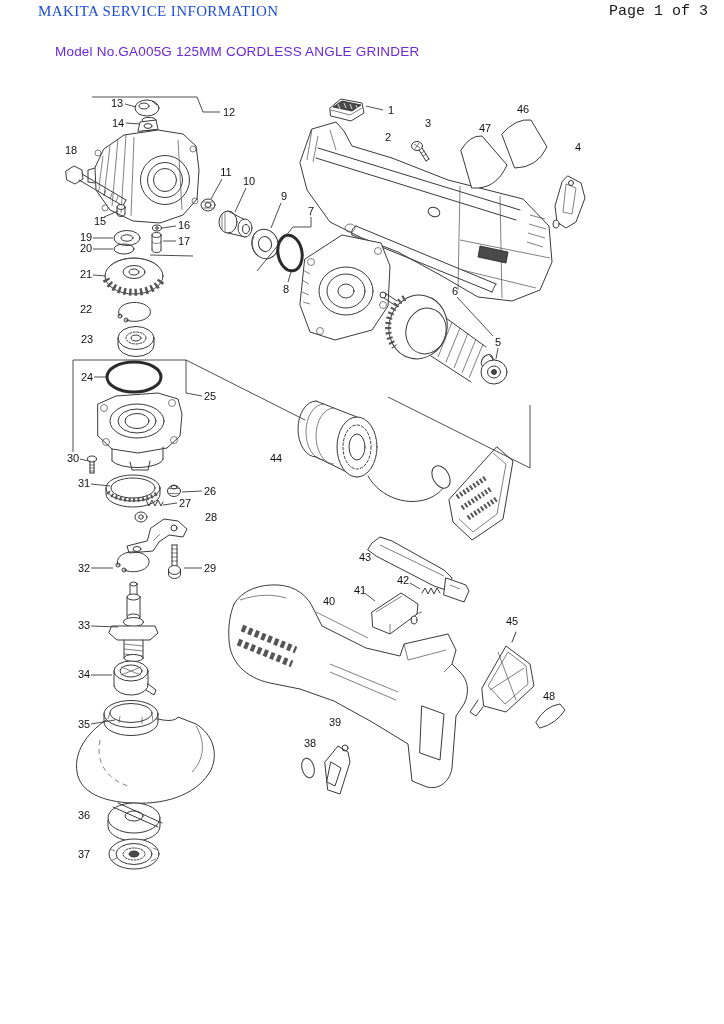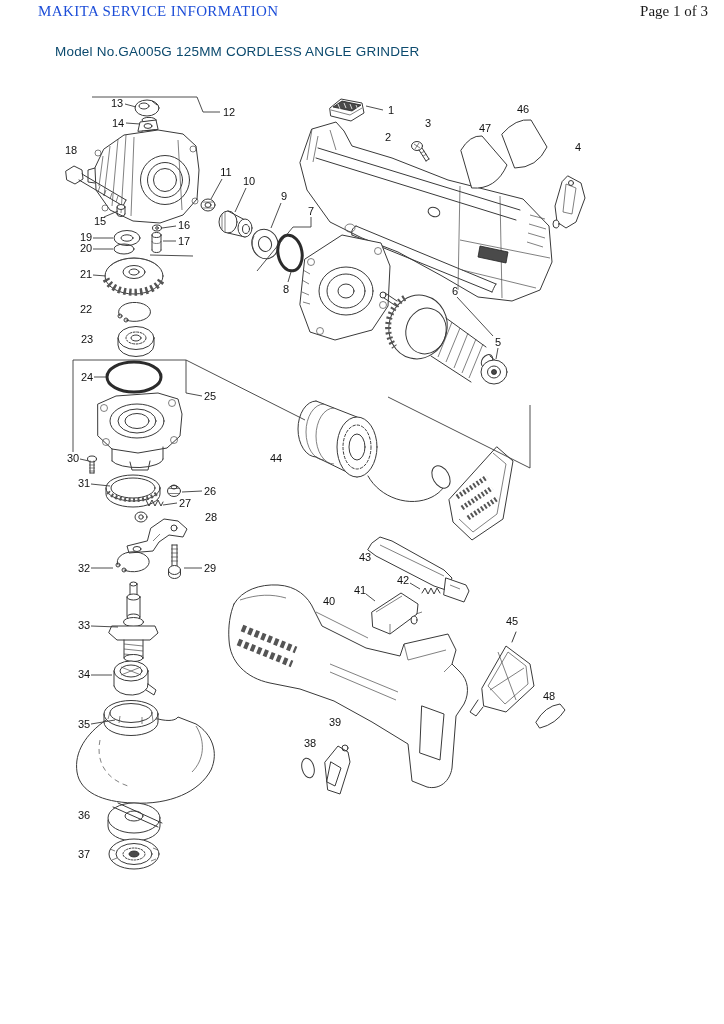--- a/index.html
+++ b/index.html
@@ -1,22 +1,22 @@
 <!DOCTYPE html>
 <html><head>
 <meta charset="utf-8">
 <style>
   html,body{margin:0;padding:0;background:#ffffff;}
   body{width:724px;height:1024px;position:relative;overflow:hidden;
        font-family:"Liberation Sans",sans-serif;color:#111;}
   .hdr{position:absolute;top:3px;left:38px;font-family:"Liberation Serif",serif;
        font-size:15px;color:#1d4ed8;letter-spacing:.4px;}
-  .pg{position:absolute;top:3px;right:16px;font-family:Liberation Serif, serif;
+  .pg{position:absolute;top:3px;right:16px;font-family:Liberation Mono, monospace;
       font-size:15px;color:#1a1a1a;}
-  .title{position:absolute;top:44px;left:55px;font-size:13.5px;color:#0c4a6e;letter-spacing:.2px;}
+  .title{position:absolute;top:44px;left:55px;font-size:13.5px;color:#6d28d9;letter-spacing:.2px;}
   svg text{font-family:"Liberation Sans",sans-serif;font-size:11px;fill:#111;}
   .art{stroke:#3a3a3a;fill:none;stroke-width:1;stroke-linejoin:round;stroke-linecap:round;}
   .artw{stroke:#3a3a3a;fill:#fff;stroke-width:1;stroke-linejoin:round;stroke-linecap:round;}
   .thick{stroke:#2b2b2b;fill:none;stroke-width:3;}
   .thin{stroke:#4a4a4a;fill:none;stroke-width:.7;}
   .dk{fill:#4a4a4a;stroke:#222;stroke-width:.8;}
 </style>
 </head>
 <body>
 

